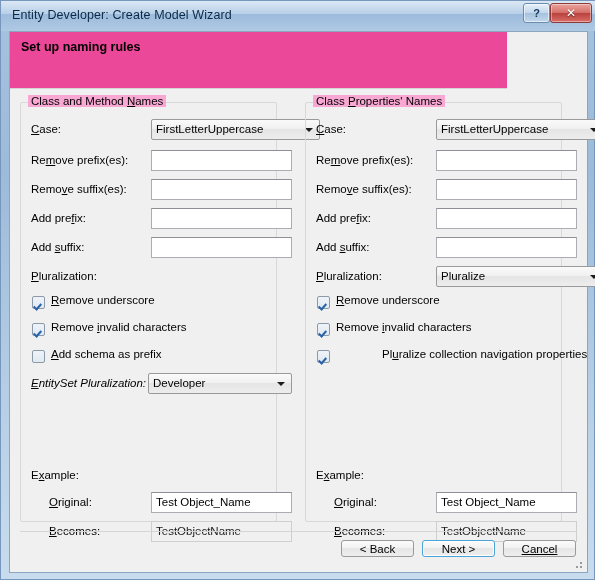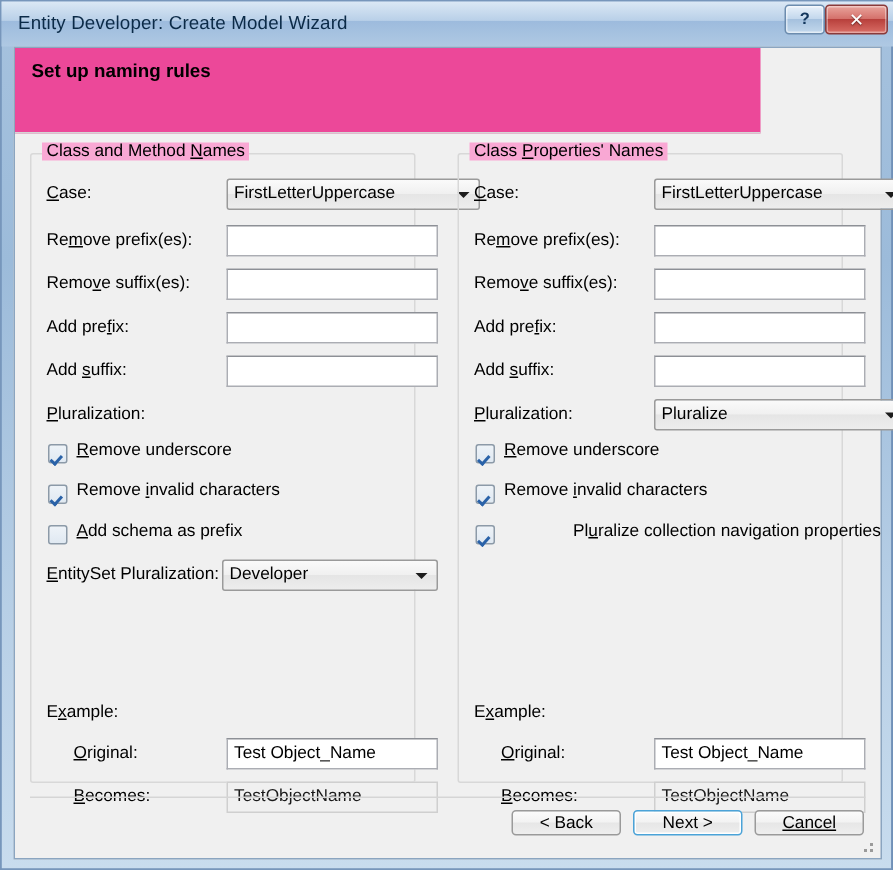--- a/index.html
+++ b/index.html
@@ -196,21 +196,21 @@
 
       <div class="cb checked" style="left:11px;top:193px;"></div>
       <div class="cb-lbl" style="left:30px;top:191px;"><span></span><u>R</u><span>emove underscore</span></div>
 
       <div class="cb checked" style="left:11px;top:220px;"></div>
       <div class="cb-lbl" style="left:30px;top:218px;"><span>Remove </span><u>i</u><span>nvalid characters</span></div>
 
       <div class="cb" style="left:11px;top:247px;"></div>
       <div class="cb-lbl" style="left:30px;top:245px;"><span></span><u>A</u><span>dd schema as prefix</span></div>
 
-      <div class="lbl" style="left:10px;top:274px;"><span></span><u>E</u><span>ntitySet Pluralization:</span></div>
+      <div class="lbl" style="left:10px;top:274px;font-style:italic;"><span></span><u>E</u><span>ntitySet Pluralization:</span></div>
       <div class="combo" style="left:127px;top:270px;width:144px;"><span>Developer</span><span class="arrow"></span></div>
 
       <div class="lbl" style="left:10px;top:366px;"><span>E</span><u>x</u><span>ample:</span></div>
 
       <div class="lbl" style="left:28px;top:393px;"><span></span><u>O</u><span>riginal:</span></div>
       <div class="tb" style="left:130px;top:389px;">Test Object_Name</div>
 
       <div class="lbl" style="left:28px;top:422px;"><span></span><u>B</u><span>ecomes:</span></div>
       <div class="tb ro" style="left:130px;top:418px;">TestObjectName</div>
     </div>

